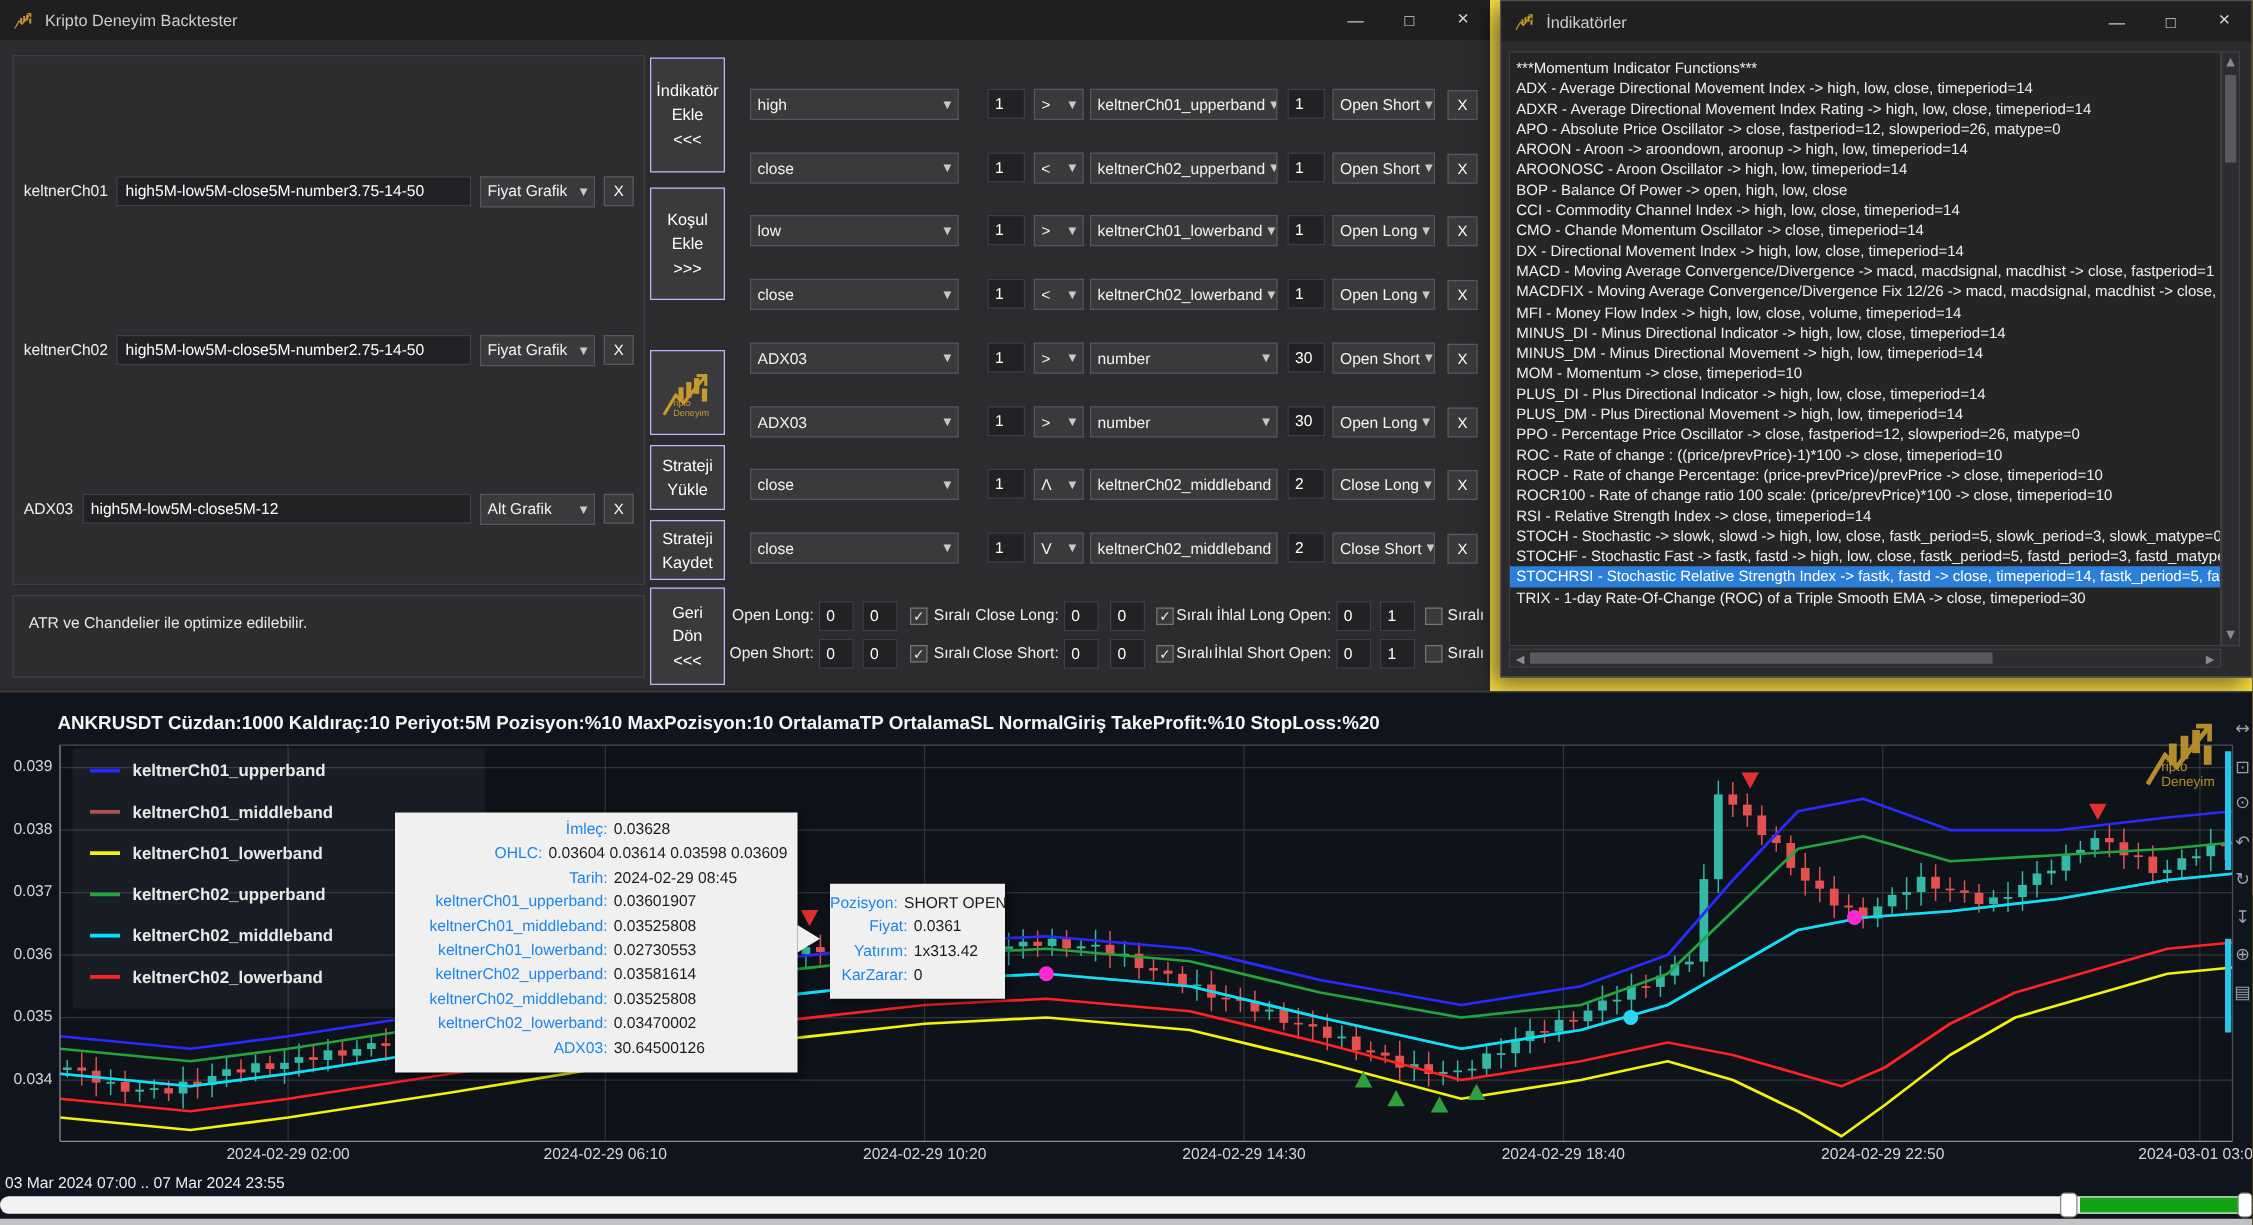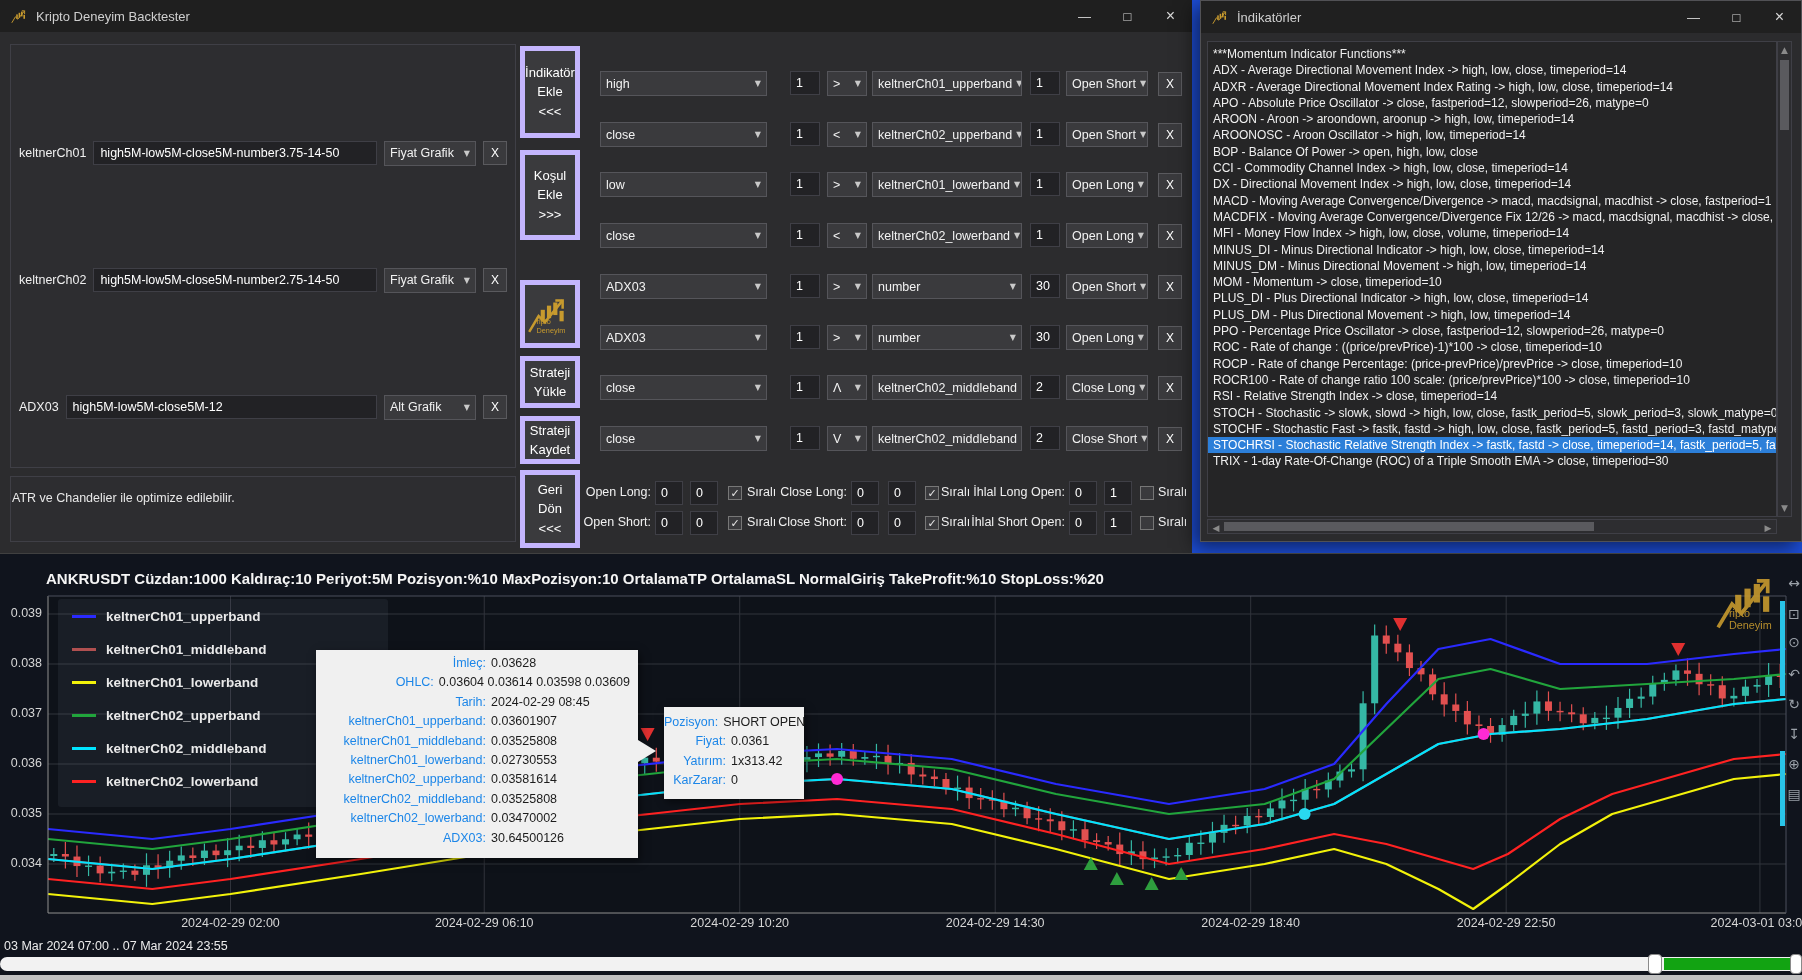--- a/index.html
+++ b/index.html
@@ -1,37 +1,37 @@
 <!DOCTYPE html>
 <html><head>
 <meta charset="utf-8">
 <style>
   * { margin:0; padding:0; box-sizing:border-box; }
   html,body { width:1802px; height:980px; background:#161616; overflow:hidden;
     font-family:"Liberation Sans", sans-serif; }
-  .app { position:relative; width:1802px; height:716px; background:#1d4ed8; }
+  .app { position:relative; width:1802px; height:716px; background:#fde047; }
 
   
   .main-window { position:absolute; left:0; top:0; width:1192px; height:553px;
     background:#2c2c2e; overflow:hidden; }
   .titlebar { position:absolute; left:0; top:0; right:0; height:32px; background:#1f1f1f;
     display:flex; align-items:center; color:#cfcfcf; font-size:13px; }
   .titlebar .ticon { margin:0 8px 0 10px; display:flex; }
   .winbtn { width:43px; height:30px; display:flex; align-items:center; justify-content:center;
     color:#d8d8d8; font-size:13px; }
   .panel { position:absolute; border:1px solid #3f3f46; background:#2d2d30; }
   .ind-row { position:absolute; left:8px; right:8px; height:26px; display:flex; align-items:center; gap:7px; }
   .ind-row .lbl { color:#f0f0f0; font-size:12.5px; white-space:nowrap; }
   .tbox { background:#222225; border:1px solid #3f3f46; color:#fff; font-size:12.5px;
     height:24px; display:flex; align-items:center; padding:0 6px; white-space:nowrap; overflow:hidden; }
   .dd { background:#3a3a3d; border:1px solid #55555a; color:#f2f2f2; font-size:12.5px;
     height:25px; display:flex; align-items:center; padding:0 5px; white-space:nowrap; overflow:hidden; }
   .dd .arr { margin-left:auto; font-size:8px; color:#c9c9c9; padding-left:4px; font-family:"DejaVu Sans",sans-serif; }
-  .btn3d { background:#3a3a3d; border:5px solid #c4b5fd; color:#fff; font-size:13px;
-    display:flex; flex-direction:column; justify-content:center;
+  .btn3d { background:#3a3a3d; border:1px solid #c4b5fd; color:#fff; font-size:13px;
+    display:flex; flex-direction:column; align-items:center; justify-content:center;
     text-align:center; line-height:1.5; position:absolute; }
   .xbtn { background:#3a3a3d; border:1px solid #5a5a5e; color:#fff; font-size:12px;
     width:24px; height:24px; display:flex; align-items:center; justify-content:center; position:absolute; }
   .numbox { background:#222225; border:1px solid #3f3f46; color:#fff; font-size:12.5px;
     height:24px; display:flex; align-items:center; padding:0 5px; position:absolute; }
   .chk { width:14px; height:14px; background:#3a3a3d; border:1px solid #777;
     display:flex; align-items:center; justify-content:center; color:#e8e8e8; font-size:11px;
     position:absolute; font-family:"DejaVu Sans",sans-serif; }
   .slabel { position:absolute; color:#f0f0f0; font-size:12.5px; white-space:nowrap; text-align:right; }
   .status-text { color:#e8e8e8; font-size:12.5px; }
@@ -123,21 +123,21 @@
         </div>
         <div class="ind-row" style="top: 349px;">
           <div class="lbl">ADX03</div>
           <div class="tbox" style="flex: 1 1 0%;">high5M-low5M-close5M-12</div>
           <div class="dd" style="width: 92px;">Alt Grafik<div class="arr">▼</div></div>
           <div class="xbtn" style="position: static;">X</div>
         </div>
       </div>
 
     <div class="panel" style="left:10px; top:476px; width:506px; height:66px;">
-      <div class="status-text" style="position:absolute; left:1px; top:14px;text-align:center;">ATR ve Chandelier ile optimize edilebilir.</div>
+      <div class="status-text" style="position:absolute; left:12px; top:14px;text-align:center;">ATR ve Chandelier ile optimize edilebilir.</div>
     </div>
 
     <div id="midButtons">
         <div class="btn3d" style="left: 520px; top: 46px; width: 60px; height: 92px;">
           <div>İndikatör</div>
           <div>Ekle</div>
           <div>&lt;&lt;&lt;</div>
         </div>
         <div class="btn3d" style="left: 520px; top: 150px; width: 60px; height: 90px;">
           <div>Koşul</div>
@@ -309,20 +309,21 @@
     <div class="ind-list" id="indList">
         <div style="height: 4px;"></div>
         <div class="ind-item">***Momentum Indicator Functions***</div>
         <div class="ind-item">ADX - Average Directional Movement Index -&gt; high, low, close, timeperiod=14</div>
         <div class="ind-item">ADXR - Average Directional Movement Index Rating -&gt; high, low, close, timeperiod=14</div>
         <div class="ind-item">APO - Absolute Price Oscillator -&gt; close, fastperiod=12, slowperiod=26, matype=0</div>
         <div class="ind-item">AROON - Aroon -&gt; aroondown, aroonup -&gt; high, low, timeperiod=14</div>
         <div class="ind-item">AROONOSC - Aroon Oscillator -&gt; high, low, timeperiod=14</div>
         <div class="ind-item">BOP - Balance Of Power -&gt; open, high, low, close</div>
         <div class="ind-item">CCI - Commodity Channel Index -&gt; high, low, close, timeperiod=14</div>
+        <div class="ind-item">CMO - Chande Momentum Oscillator -&gt; close, timeperiod=14</div>
         <div class="ind-item">DX - Directional Movement Index -&gt; high, low, close, timeperiod=14</div>
         <div class="ind-item">MACD - Moving Average Convergence/Divergence -&gt; macd, macdsignal, macdhist -&gt; close, fastperiod=1</div>
         <div class="ind-item">MACDFIX - Moving Average Convergence/Divergence Fix 12/26 -&gt; macd, macdsignal, macdhist -&gt; close,</div>
         <div class="ind-item">MFI - Money Flow Index -&gt; high, low, close, volume, timeperiod=14</div>
         <div class="ind-item">MINUS_DI - Minus Directional Indicator -&gt; high, low, close, timeperiod=14</div>
         <div class="ind-item">MINUS_DM - Minus Directional Movement -&gt; high, low, timeperiod=14</div>
         <div class="ind-item">MOM - Momentum -&gt; close, timeperiod=10</div>
         <div class="ind-item">PLUS_DI - Plus Directional Indicator -&gt; high, low, close, timeperiod=14</div>
         <div class="ind-item">PLUS_DM - Plus Directional Movement -&gt; high, low, timeperiod=14</div>
         <div class="ind-item">PPO - Percentage Price Oscillator -&gt; close, fastperiod=12, slowperiod=26, matype=0</div>

